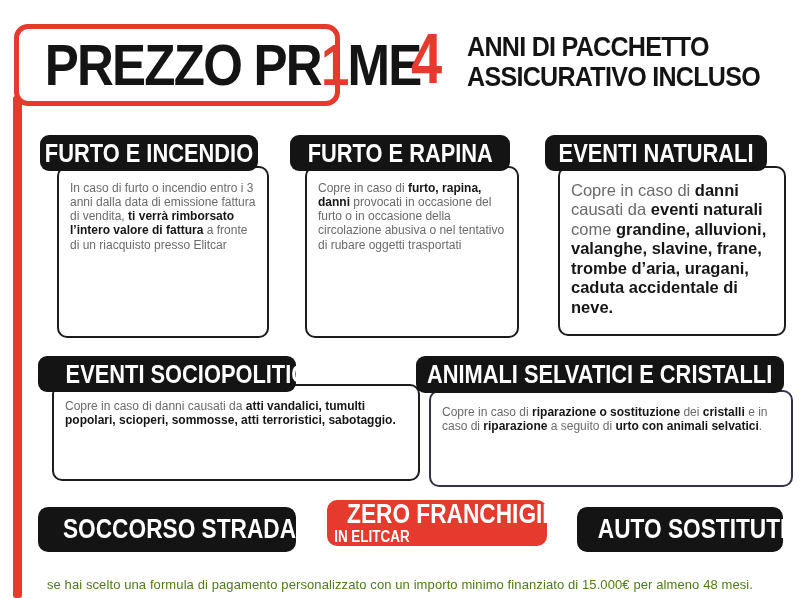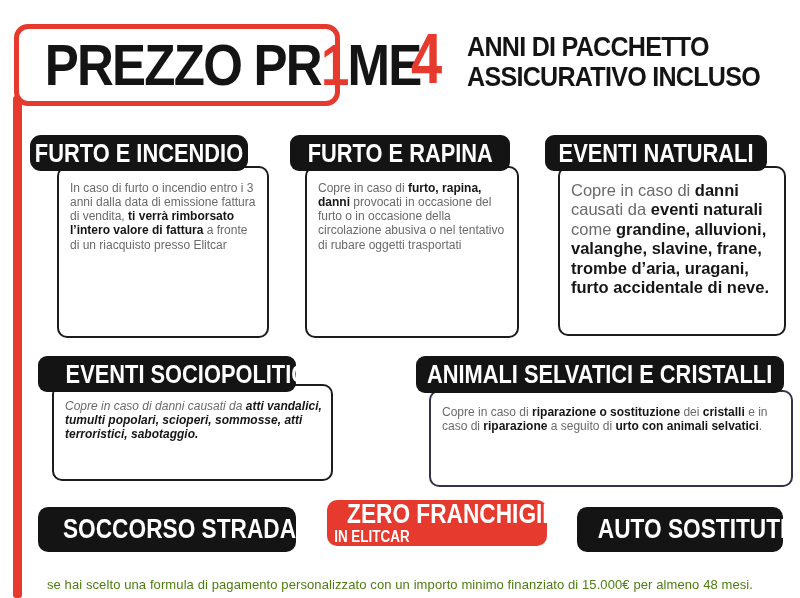--- a/index.html
+++ b/index.html
@@ -57,28 +57,28 @@
   }
   .card-body{
     position:absolute;background:#fff;border:2px solid #1c1c1c;border-radius:10px;
     z-index:1;padding:13px 8px 0 11px;
     font-size:12px;line-height:1.18;color:var(--body-text);
   }
   .card-body .b{font-weight:700;color:#161616;}
   .card-body.navy{border-color:var(--navy);}
 
   
-  .head-1{left:30px;top:135px;width:218px;height:36px;border-radius:11px;}
+  .head-1{left:40px;top:135px;width:218px;height:36px;}
   .body-1{left:57px;top:166px;width:212px;height:172px;}
   .head-2{left:290px;top:135px;width:220px;height:36px;}
   .body-2{left:305px;top:166px;width:214px;height:172px;}
   .head-3{left:545px;top:135px;width:222px;height:36px;}
   .body-3{left:558px;top:166px;width:228px;height:170px;font-size:16.5px;}
   .head-4{left:38px;top:356px;width:258px;height:36px;padding-left:44px;}
-  .body-4{left:52px;top:384px;width:281px;height:97px;font-style:italic;}
+  .body-4{left:52px;top:384px;width:368px;height:97px;}
   .head-5{left:416px;top:356px;width:368px;height:37px;}
   .body-5{left:429px;top:390px;width:364px;height:97px;}
 
   
   .pill{
     position:absolute;border-radius:10px;display:flex;flex-direction:column;
     align-items:flex-start;justify-content:center;z-index:2;color:#fff;
   }
   .pill.black{background:var(--ink);}
   .pill.red{background:var(--red);}
@@ -116,21 +116,21 @@
   <div class="card-body body-1"><span>In caso di furto o incendio entro i 3 anni dalla data di emissione fattura di vendita, </span><span class="b">ti verrà rimborsato l’intero valore di fattura</span><span> a fronte di un riacquisto presso Elitcar</span></div>
 
   <div class="card-head head-2">
     <span>FURTO E RAPINA</span>
   </div>
   <div class="card-body body-2"><span>Copre in caso di </span><span class="b">furto, rapina, danni</span><span> provocati in occasione del furto o in occasione della circolazione abusiva o nel tentativo di rubare oggetti trasportati</span></div>
 
   <div class="card-head head-3">
     <span>EVENTI NATURALI</span>
   </div>
-  <div class="card-body body-3"><span>Copre in caso di </span><span class="b">danni</span><span> causati da </span><span class="b">eventi naturali</span><span> come </span><span class="b">grandine, alluvioni, valanghe, slavine, frane, trombe d’aria, uragani, furto accidentale di neve.</span></div>
+  <div class="card-body body-3"><span>Copre in caso di </span><span class="b">danni</span><span> causati da </span><span class="b">eventi naturali</span><span> come </span><span class="b">grandine, alluvioni, valanghe, slavine, frane, trombe d’aria, uragani, caduta accidentale di neve.</span></div>
 
   <div class="card-head head-4">
     <span>EVENTI SOCIOPOLITICI</span>
   </div>
   <div class="card-body body-4"><span>Copre in caso di danni causati da </span><span class="b">atti vandalici, tumulti popolari, scioperi, sommosse, atti terroristici, sabotaggio.</span></div>
 
   <div class="card-head head-5">
     <span>ANIMALI SELVATICI E CRISTALLI</span>
   </div>
   <div class="card-body body-5 navy"><span>Copre in caso di </span><span class="b">riparazione o sostituzione</span><span> dei </span><span class="b">cristalli</span><span> e in caso di </span><span class="b">riparazione</span><span> a seguito di </span><span class="b">urto con animali selvatici</span><span>.</span></div>

